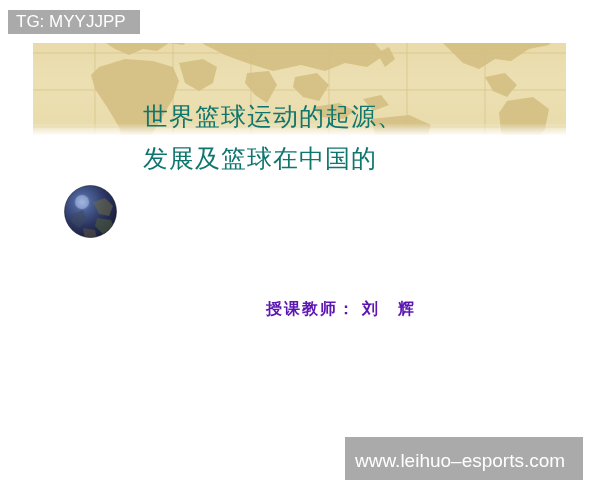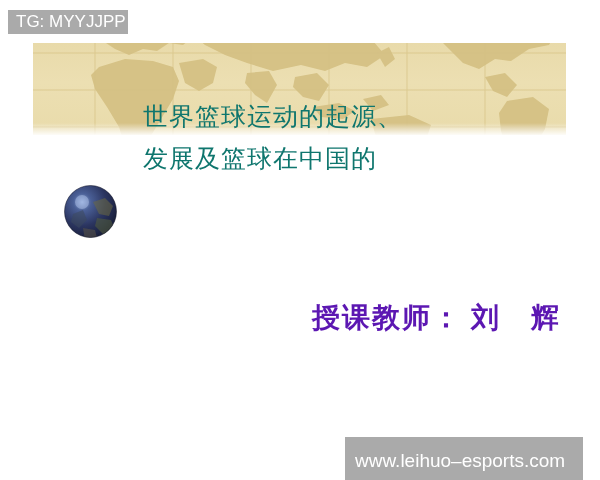--- a/index.html
+++ b/index.html
@@ -72,41 +72,40 @@
     letter-spacing: 1px;
     white-space: nowrap;
   }
 
   
   #presenter {
     position: absolute;
     left: 266px;
     top: 299px;
     font-family: "Liberation Serif", serif;
-    font-size: 28px;
+    font-size: 16px;
     font-weight: bold;
     color: #5c17b2;
     letter-spacing: 2px;
     white-space: nowrap;
-    margin-left: 46px;
   }
 
   
   .watermark {
     position: absolute;
     background: #aaaaaa;
     color: #ffffff;
     font-family: "Liberation Sans", sans-serif;
     display: flex;
     align-items: center;
   }
   #watermark-top {
     left: 8px;
     top: 10px;
-    width: 120px;
+    width: 132px;
     height: 24px;
     padding-left: 8px;
     box-sizing: border-box;
     font-size: 17px;
   }
   #watermark-bottom {
     left: 345px;
     top: 437px;
     width: 238px;
     height: 48px;

